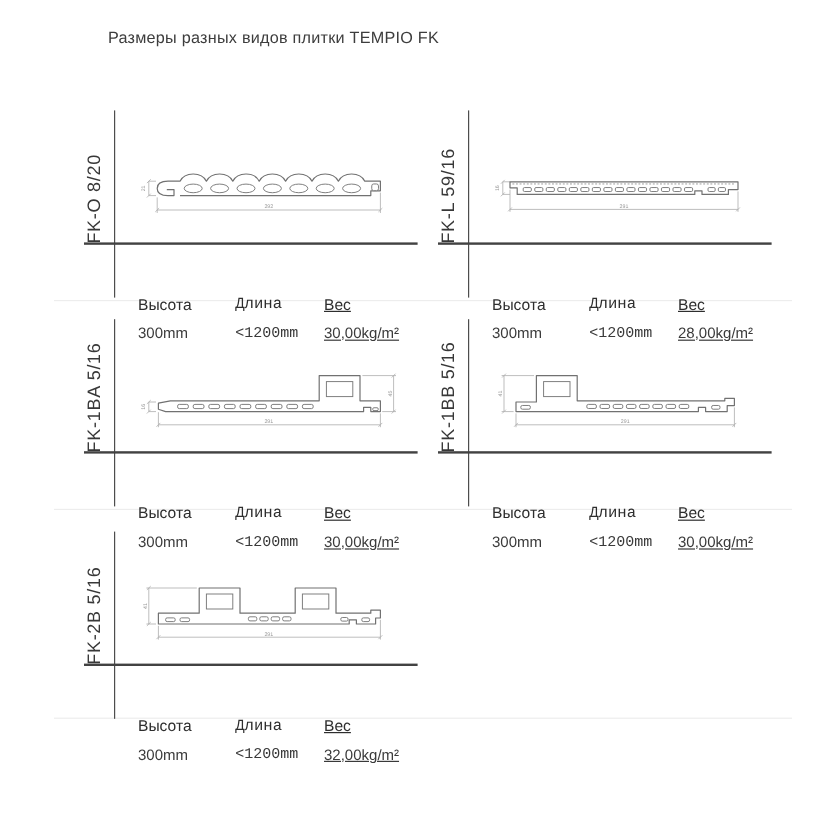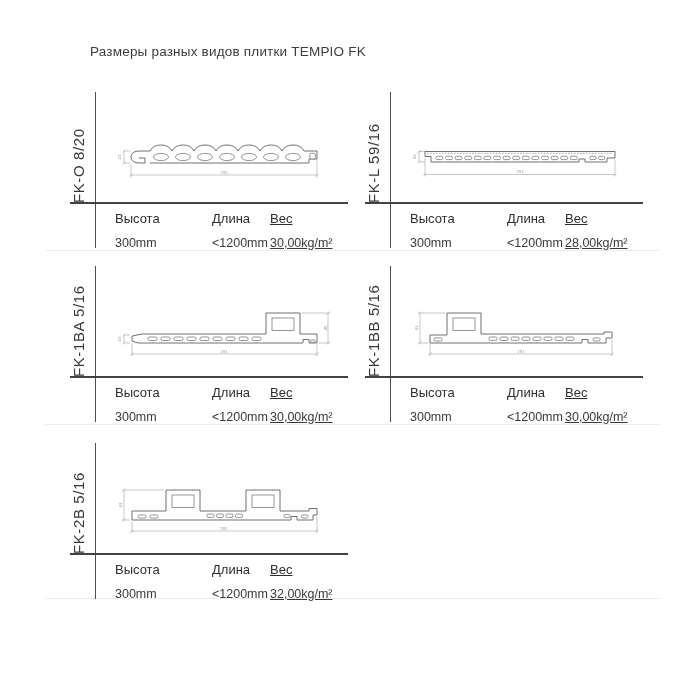--- a/index.html
+++ b/index.html
@@ -1,36 +1,36 @@
 <!DOCTYPE html>
 <html><head>
 <meta charset="utf-8">
 <style>
   html,body{margin:0;padding:0;}
   body{
     width:700px;height:700px;background:#ffffff;position:relative;overflow:hidden;
     font-family:"Liberation Sans", sans-serif;color:#3a3a3a;
   }
   .title{
-    position:absolute;left:90px;top:44px;font-size:13.5px;letter-spacing:.2px;color:#3d3d3d;
+    position:absolute;left:90px;top:24px;font-size:13.5px;letter-spacing:.2px;color:#3d3d3d;
   }
   .rowsep{position:absolute;left:45px;width:615px;height:1px;background:#ededed;}
   .section{position:absolute;width:300px;height:158px;}
   .vline{position:absolute;left:35px;top:0;width:1px;height:156px;background:#4d4d4d;}
   .vlabel{
     position:absolute;left:6px;top:0;width:26px;height:111px;
     writing-mode:vertical-rl;transform:rotate(180deg);
     font-size:15px;letter-spacing:.6px;color:#383838;white-space:nowrap;line-height:26px;
   }
   .drawing{position:absolute;left:56px;top:38px;}
   .hline{position:absolute;left:10px;top:110px;width:278px;height:2px;background:#424242;}
-  .thead span,.tvals span{position:absolute;white-space:nowrap;}
+  .thead span,.tvals span{position:absolute;white-space:nowrap;margin-top:35px;}
   .thead{position:absolute;top:119px;left:0;width:100%;font-size:13px;color:#2e2e2e;}
   .tvals{position:absolute;top:144px;left:0;width:100%;font-size:12.5px;color:#3a3a3a;}
-  .c1{left:55px;} .c2{left:152px;} .c3{left:210px;text-decoration:underline;}
+  .c1{left:55px;} .c2{left:136px;font-family:Liberation Mono, monospace;} .c3{left:210px;text-decoration:underline;}
   
   .p{fill:#ffffff;stroke:#717171;stroke-width:1;stroke-linejoin:round;}
   .h rect,.h ellipse{fill:#ffffff;stroke:#7a7a7a;stroke-width:.8;}
   .dim line,.dim path{stroke:#b0b0b0;stroke-width:.7;fill:none;}
   .dash{stroke:#8a8a8a;stroke-width:.7;stroke-dasharray:1.6 1.4;}
   .dimtxt{font-size:4.4px;fill:#9a9a9a;font-family:inherit;}
 </style>
 </head>
 <body>
 

